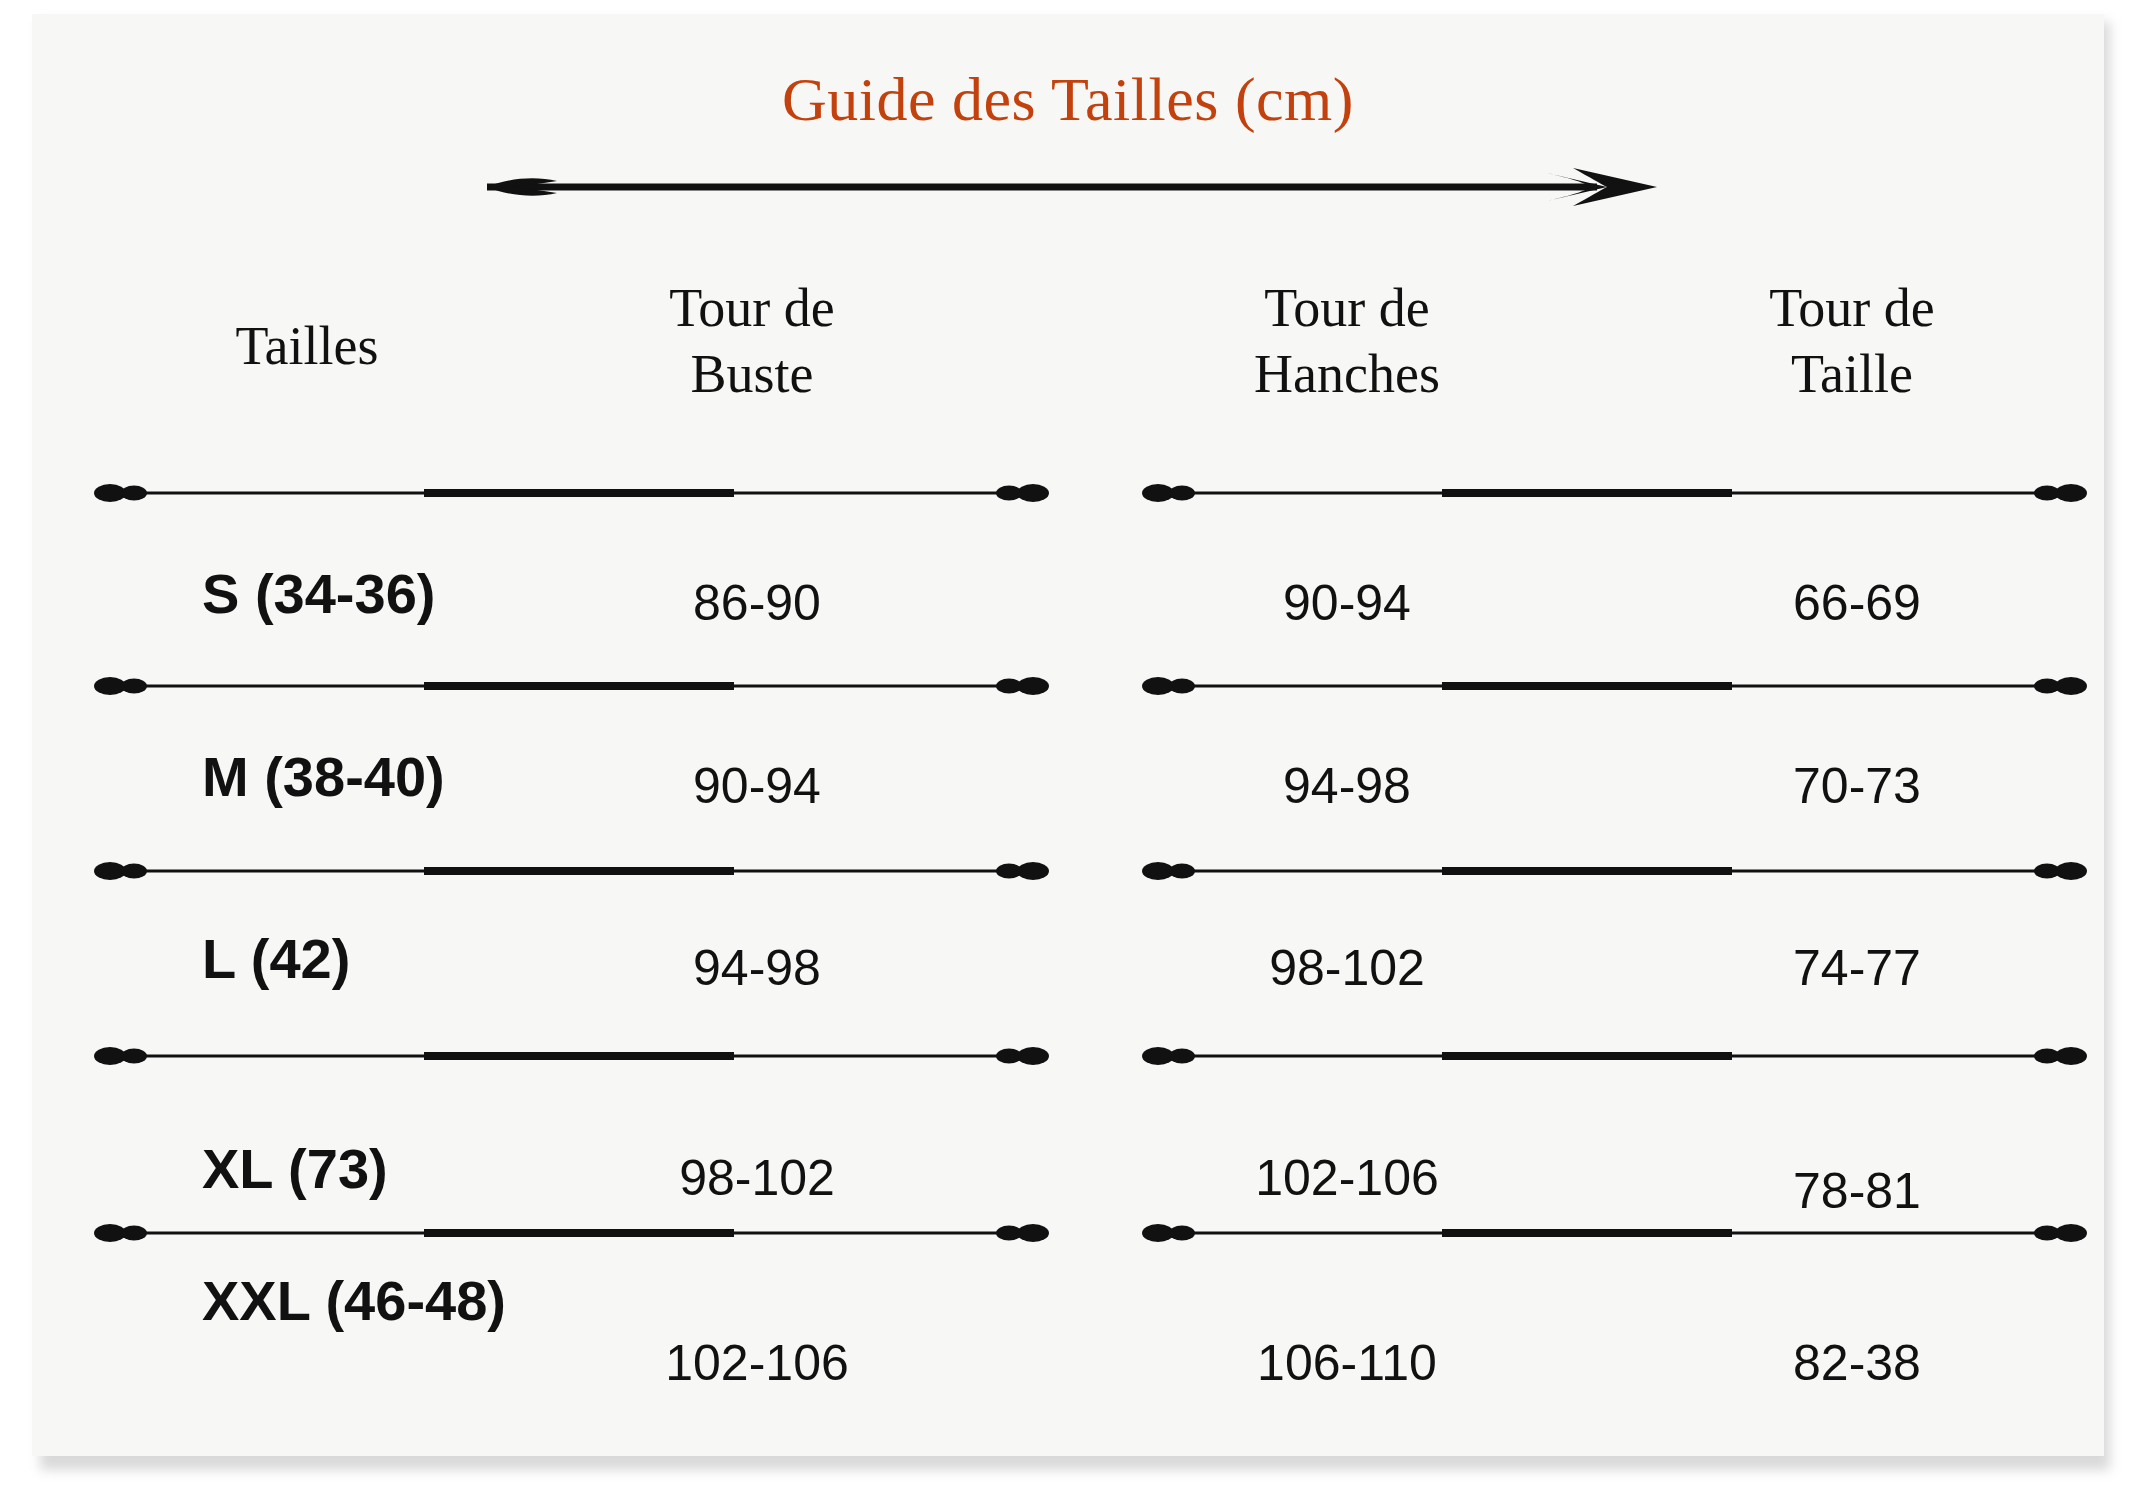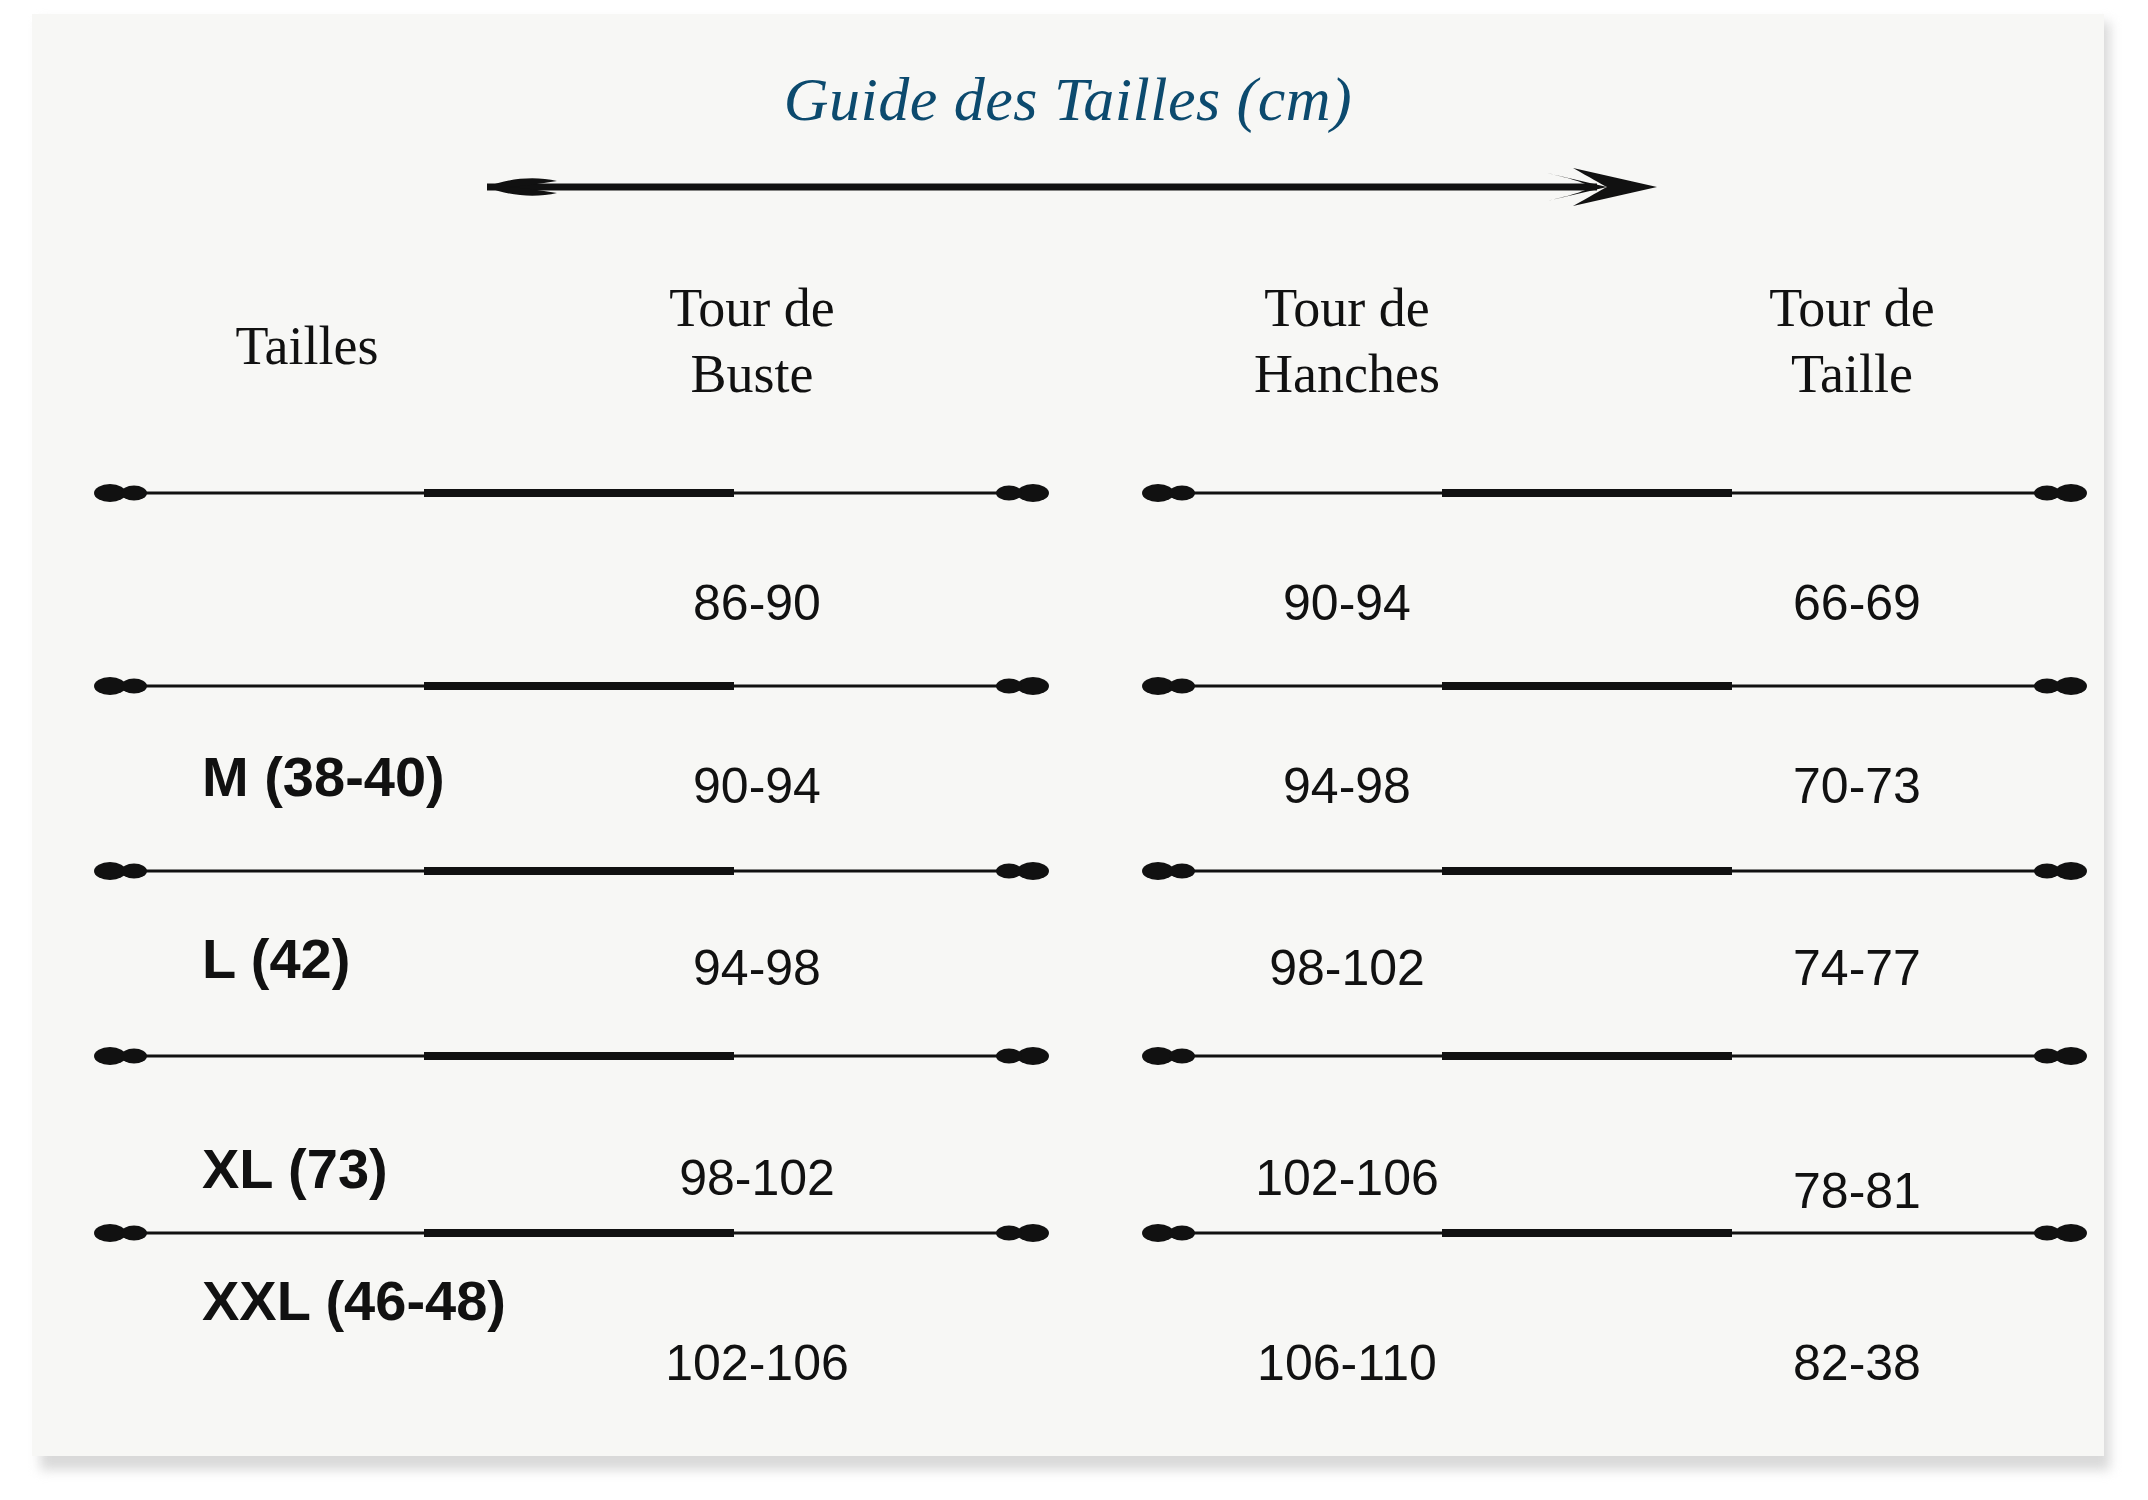--- a/index.html
+++ b/index.html
@@ -42,23 +42,22 @@
   }
 
   
   #title {
     position: absolute;
     left: 0;
     top: 50px;
     width: 2072px;
     text-align: center;
     font-family: "Liberation Serif", serif;
-    font-style: italic;
     font-size: 62px;
-    color: #0c4a6e;
+    color: #c2410c;
     letter-spacing: 0.5px;
   }
 
   
   #title-arrow {
     position: absolute;
     left: 455px;
     top: 150px;
     width: 1170px;
     height: 46px;
@@ -156,20 +155,21 @@
     </svg>
     <svg class="rule right" style="top:462px" viewBox="0 0 945 34" preserveAspectRatio="none">
       <path d="M40 17 L905 17" stroke="#111111" stroke-width="3.2" fill="none"></path>
       <path d="M300 13 L590 13 L590 21 L300 21 Z" fill="#111111"></path>
       <ellipse cx="16" cy="17" rx="16" ry="9" fill="#111111"></ellipse>
       <ellipse cx="40" cy="17" rx="13" ry="7.5" fill="#111111"></ellipse>
       <ellipse cx="929" cy="17" rx="16" ry="9" fill="#111111"></ellipse>
       <ellipse cx="905" cy="17" rx="13" ry="7.5" fill="#111111"></ellipse>
     </svg>
 
+    <div class="cell size" style="top:547px">S (34-36)</div>
     <div class="cell num buste" style="top:560px">86-90</div>
     <div class="cell num hanches" style="top:560px">90-94</div>
     <div class="cell num taille" style="top:560px">66-69</div>
 
     <svg class="rule left" style="top:655px" viewBox="0 0 955 34" preserveAspectRatio="none">
       <path d="M40 17 L915 17" stroke="#111111" stroke-width="3.2" fill="none"></path>
       <path d="M330 13 L640 13 L640 21 L330 21 Z" fill="#111111"></path>
       <ellipse cx="16" cy="17" rx="16" ry="9" fill="#111111"></ellipse>
       <ellipse cx="40" cy="17" rx="13" ry="7.5" fill="#111111"></ellipse>
       <ellipse cx="939" cy="17" rx="16" ry="9" fill="#111111"></ellipse>

